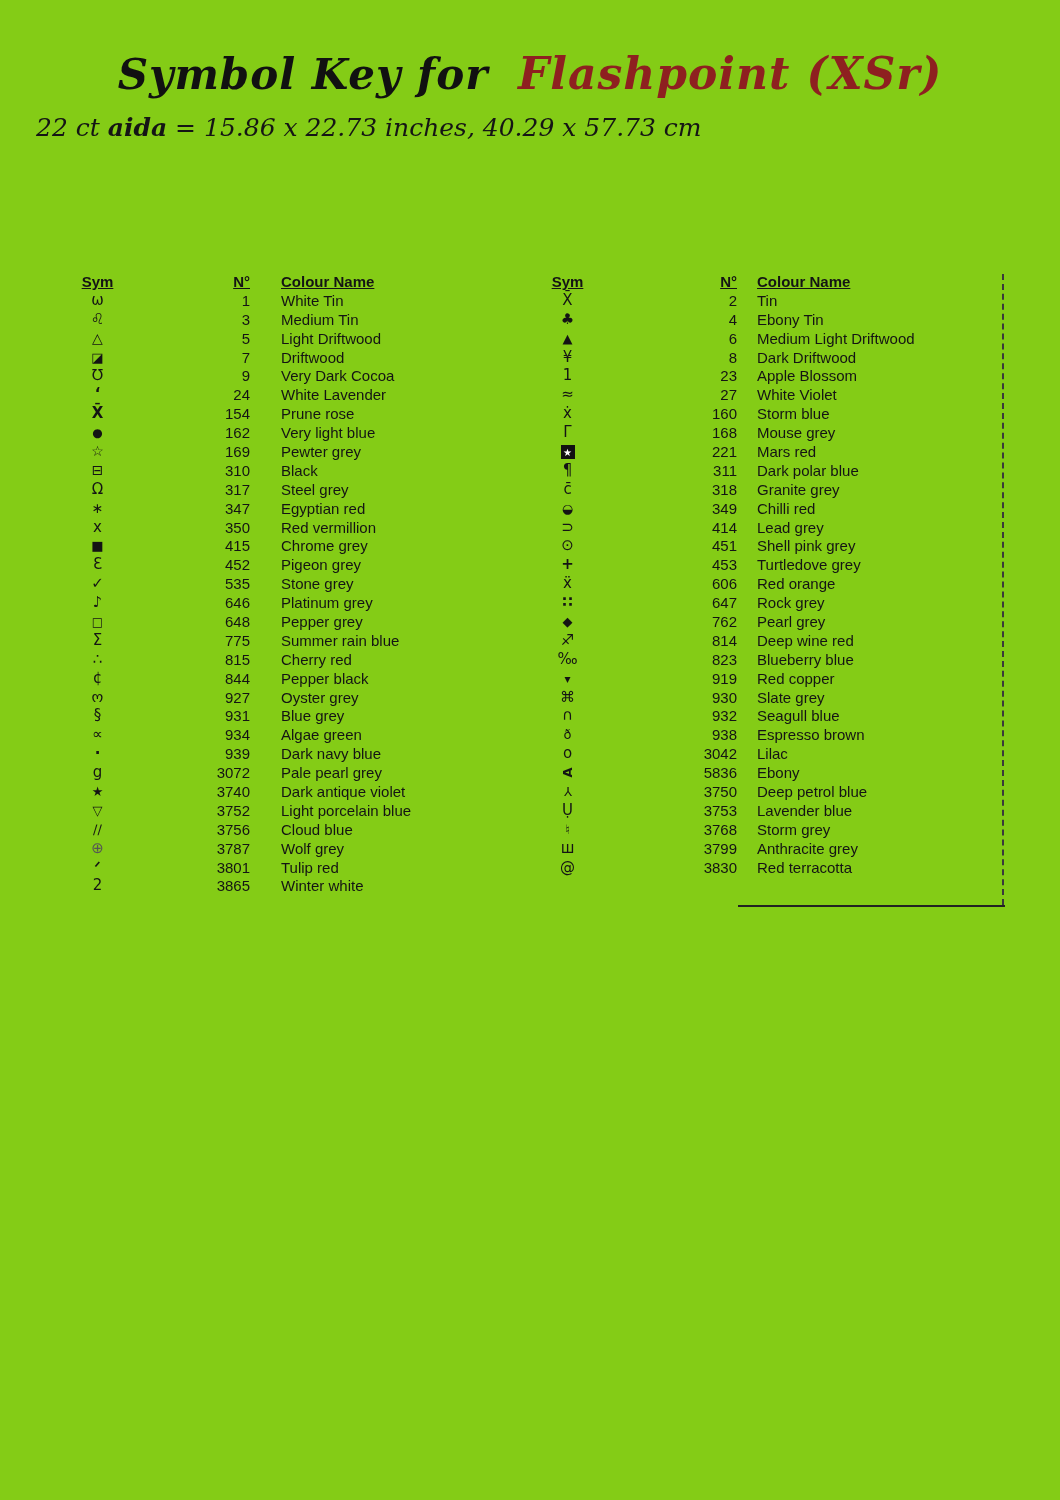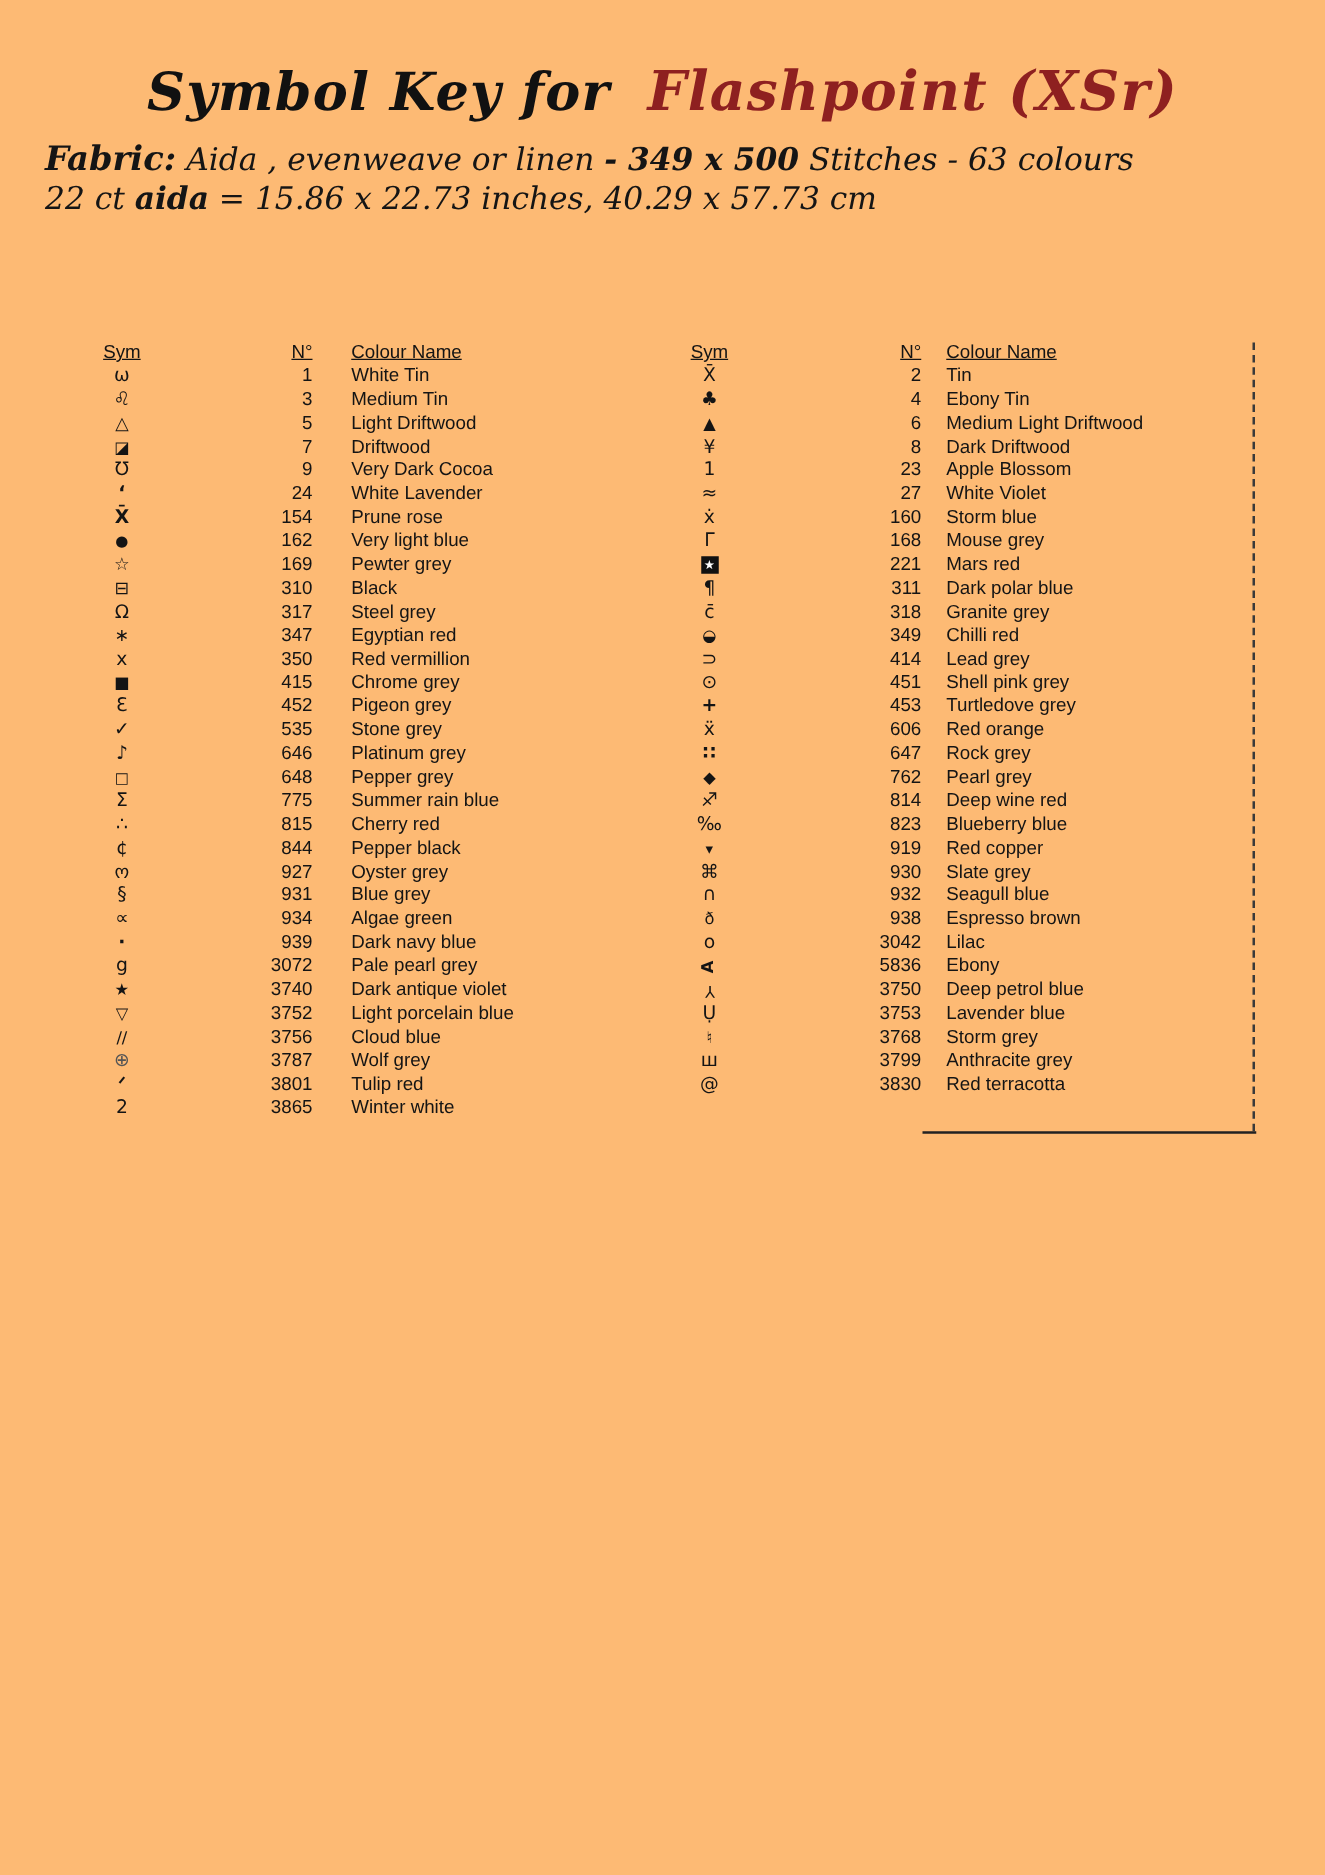--- a/index.html
+++ b/index.html
@@ -1,16 +1,16 @@
 <!DOCTYPE html>
 <html><head>
 <meta charset="utf-8">
 <style>
   html,body{margin:0;padding:0;background:#ffffff;}
-  .page{position:relative;width:1060px;height:1500px;background:#fdba74;overflow:hidden;
+  .page{position:relative;width:1060px;height:1500px;background:#84cc16;overflow:hidden;
         font-family:"Liberation Sans",sans-serif;color:#111;}
 
   
   .title{position:absolute;top:48px;left:0;width:100%;text-align:center;
          font-family:"DejaVu Serif",serif;font-style:italic;font-weight:bold;
          font-size:42px;letter-spacing:1px;white-space:nowrap;}
   .title .t-red{font-size:44px;margin-left:14px;}
 
   
   .fabric{position:absolute;left:36px;top:112px;width:990px;
@@ -23,21 +23,21 @@
   .keytable{position:absolute;top:272px;font-size:15px;color:#141414;}
   .keytable.left{left:75px;width:430px;}
   .keytable.right{left:545px;width:430px;}
   .trow{display:grid;height:18.9px;align-items:center;}
   .keytable.left .trow{grid-template-columns:45px 130px 1fr;}
   .keytable.right .trow{grid-template-columns:45px 147px 1fr;}
   .cell.sym{text-align:center;font-family:"DejaVu Sans",sans-serif;font-size:15px;line-height:1;}
   .cell.num{text-align:right;}
   .keytable.left .cell.name{padding-left:31px;}
   .keytable.right .cell.name{padding-left:20px;}
-  .hrow{font-weight:normal;}
+  .hrow{font-weight:bold;}
   .hrow .hu{text-decoration:underline;}
   .hrow .cell.sym{font-family:"Liberation Sans",sans-serif;font-size:15px;}
   .g{display:inline-block;}
   .g.inv{background:#111;color:#fff;width:14px;height:14px;line-height:15px;
          font-size:10px;text-align:center;}
 
   
   .vline{position:absolute;left:1002px;top:274px;height:631px;width:0;
          border-left:2px dashed #3a3a3a;}
   .hline{position:absolute;left:738px;top:905px;width:267px;height:0;
@@ -48,23 +48,20 @@
 
 <div class="page">
 
   <div class="title">
     <span class="t-black">Symbol Key for</span>
     <span class="t-red" style="color: rgb(142, 32, 32);">Flashpoint (XSr)</span>
   </div>
 
   <div class="fabric">
     <div>
-      <span class="flabel">Fabric:</span><span>  Aida , evenweave or  linen </span><span class="fb">- 349 x 500</span><span> Stitches - 63 colours</span>
-    </div>
-    <div>
       <span>22 ct </span><span class="fb">aida</span><span></span><span class="fb"></span><span> = 15.86 x 22.73 inches, 40.29 x 57.73 cm</span>
     </div>
   </div>
 
   <div class="keytable left">
     <div class="trow hrow">
       <span class="cell sym"><span class="hu">Sym</span></span>
       <span class="cell num"><span class="hu">N°</span></span>
       <span class="cell name"><span class="hu">Colour Name</span></span>
     </div>

